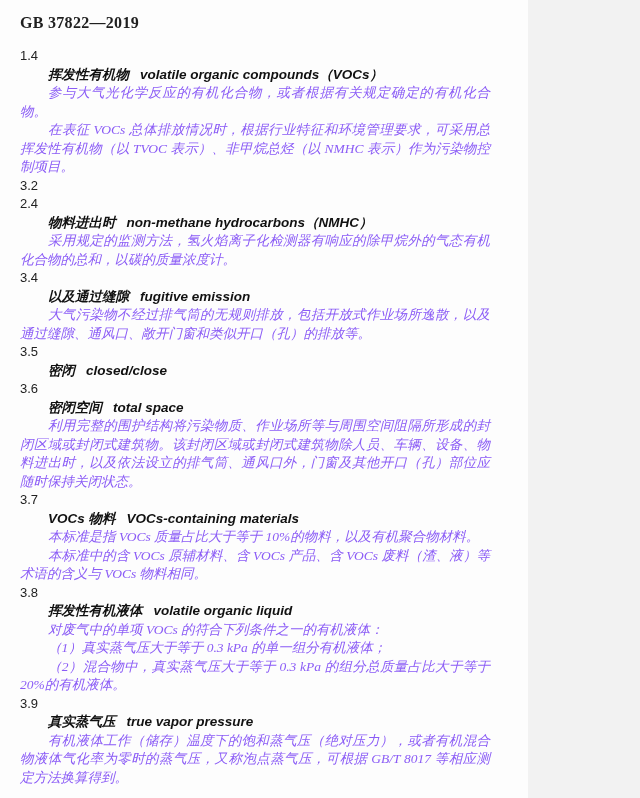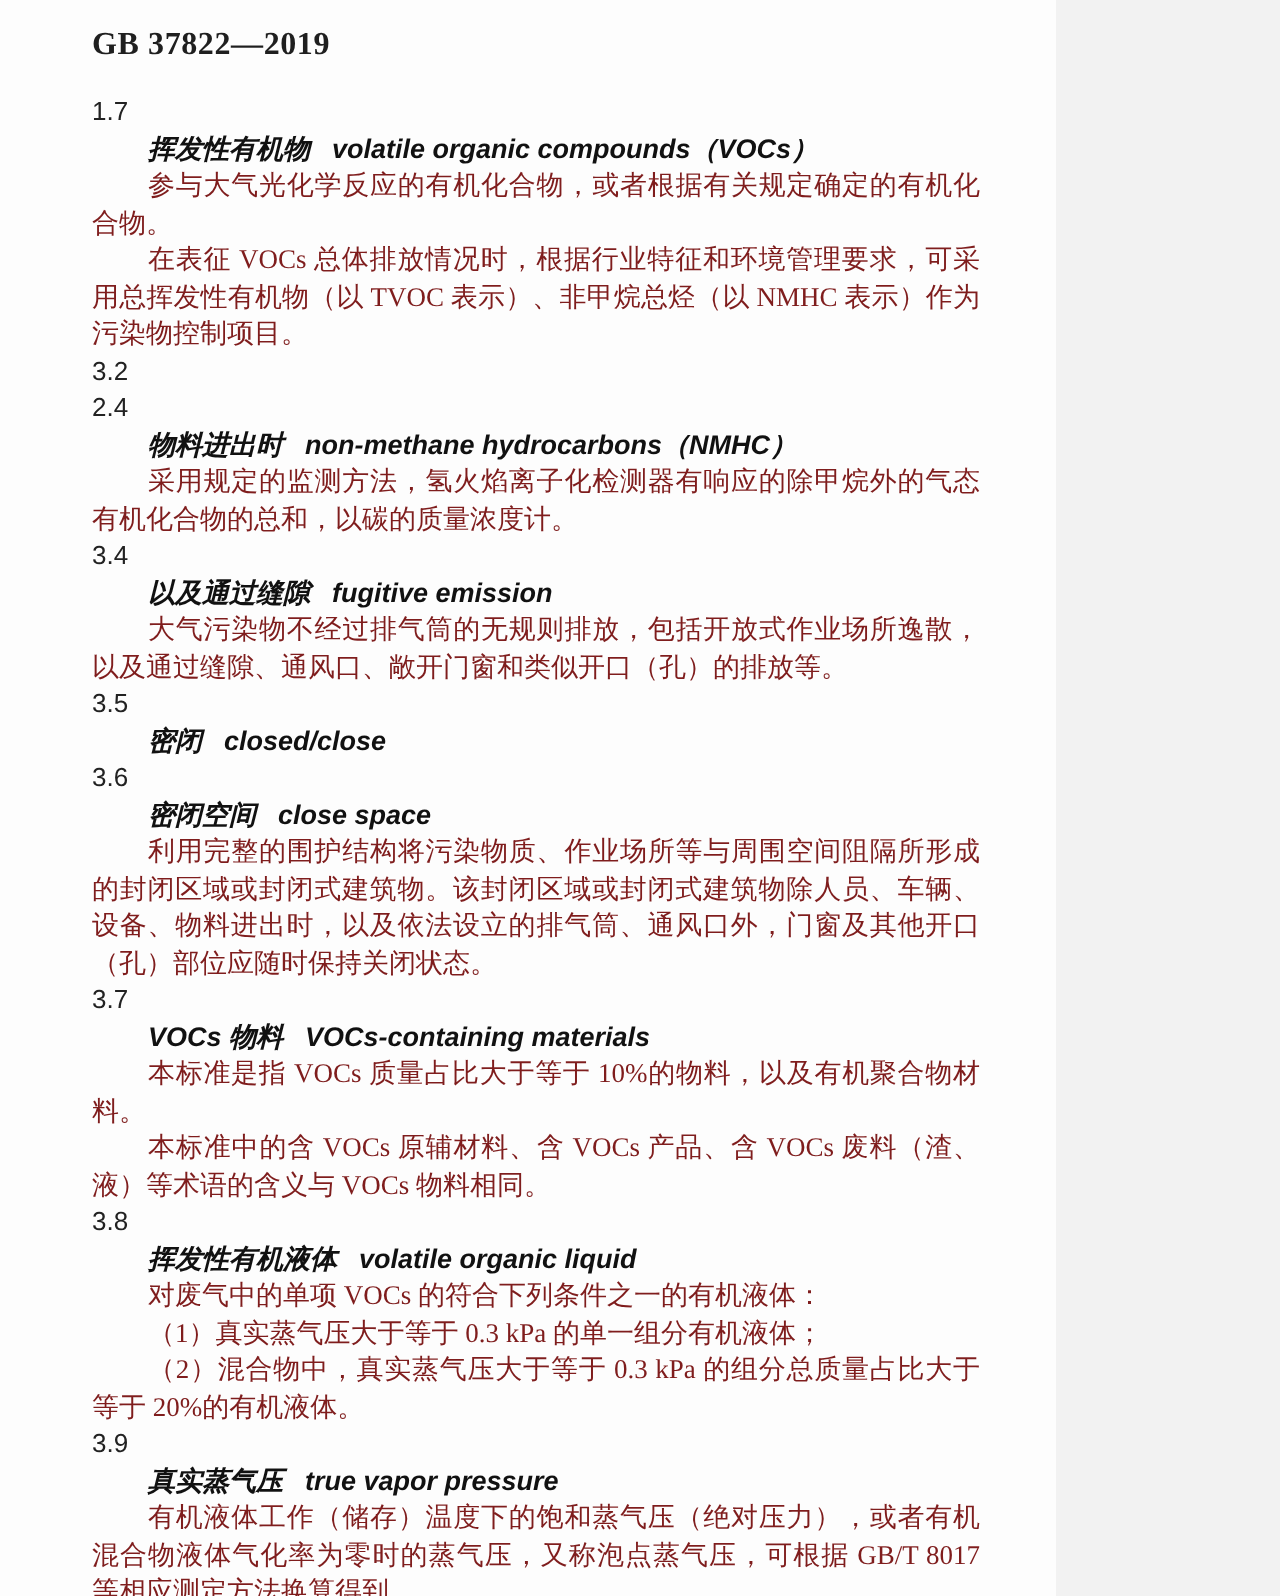--- a/index.html
+++ b/index.html
@@ -8,21 +8,21 @@
     background: #f2f2f2;
     font-family: "Liberation Serif", "DejaVu Serif", serif;
   }
   .page {
     position: relative;
     width: 528px;
     height: 798px;
     box-sizing: border-box;
     background: #fdfdfd;
     color: #1f1f1f;
-    padding: 13px 38px 0 46px;
+    padding: 13px 38px 0 20px;
     overflow: hidden;
   }
   .doc-header {
     font-family: "Liberation Serif", "DejaVu Serif", serif;
     font-weight: bold;
     font-size: 16px;
     letter-spacing: 0.3px;
     line-height: 20px;
     margin-bottom: 14px;
   }
@@ -41,32 +41,33 @@
     color: #111;
     font-style: italic;
   }
   .term-en { margin-left: 11px; }
   .para {
     margin: 0;
     text-indent: 28px;
     font-size: 13.5px;
     line-height: 18.5px;
     text-align: justify;
-    color: #7f1d1d;
+    color: #8b5cf6;
+    font-style: italic;
   }
 </style>
 </head>
 <body>
 
 <div class="page">
 
   <div class="doc-header">GB 37822—2019</div>
 
   <section>
-    <div class="sec-num">1.7</div>
+    <div class="sec-num">1.4</div>
     <div class="term">
       <span>挥发性有机物</span><span class="term-en">volatile organic compounds（VOCs）</span>
     </div>
     <p class="para">参与大气光化学反应的有机化合物，或者根据有关规定确定的有机化合物。</p>
     <p class="para">在表征 VOCs 总体排放情况时，根据行业特征和环境管理要求，可采用总挥发性有机物（以 TVOC 表示）、非甲烷总烃（以 NMHC 表示）作为污染物控制项目。</p>
   </section>
 
   <section>
     <div class="sec-num">3.2</div>
   </section>
@@ -90,21 +91,21 @@
   <section>
     <div class="sec-num">3.5</div>
     <div class="term">
       <span>密闭</span><span class="term-en">closed/close</span>
     </div>
   </section>
 
   <section>
     <div class="sec-num">3.6</div>
     <div class="term">
-      <span>密闭空间</span><span class="term-en">close space</span>
+      <span>密闭空间</span><span class="term-en">total space</span>
     </div>
     <p class="para">利用完整的围护结构将污染物质、作业场所等与周围空间阻隔所形成的封闭区域或封闭式建筑物。该封闭区域或封闭式建筑物除人员、车辆、设备、物料进出时，以及依法设立的排气筒、通风口外，门窗及其他开口（孔）部位应随时保持关闭状态。</p>
   </section>
 
   <section>
     <div class="sec-num">3.7</div>
     <div class="term">
       <span>VOCs 物料</span><span class="term-en">VOCs-containing materials</span>
     </div>
     <p class="para">本标准是指 VOCs 质量占比大于等于 10%的物料，以及有机聚合物材料。</p>

